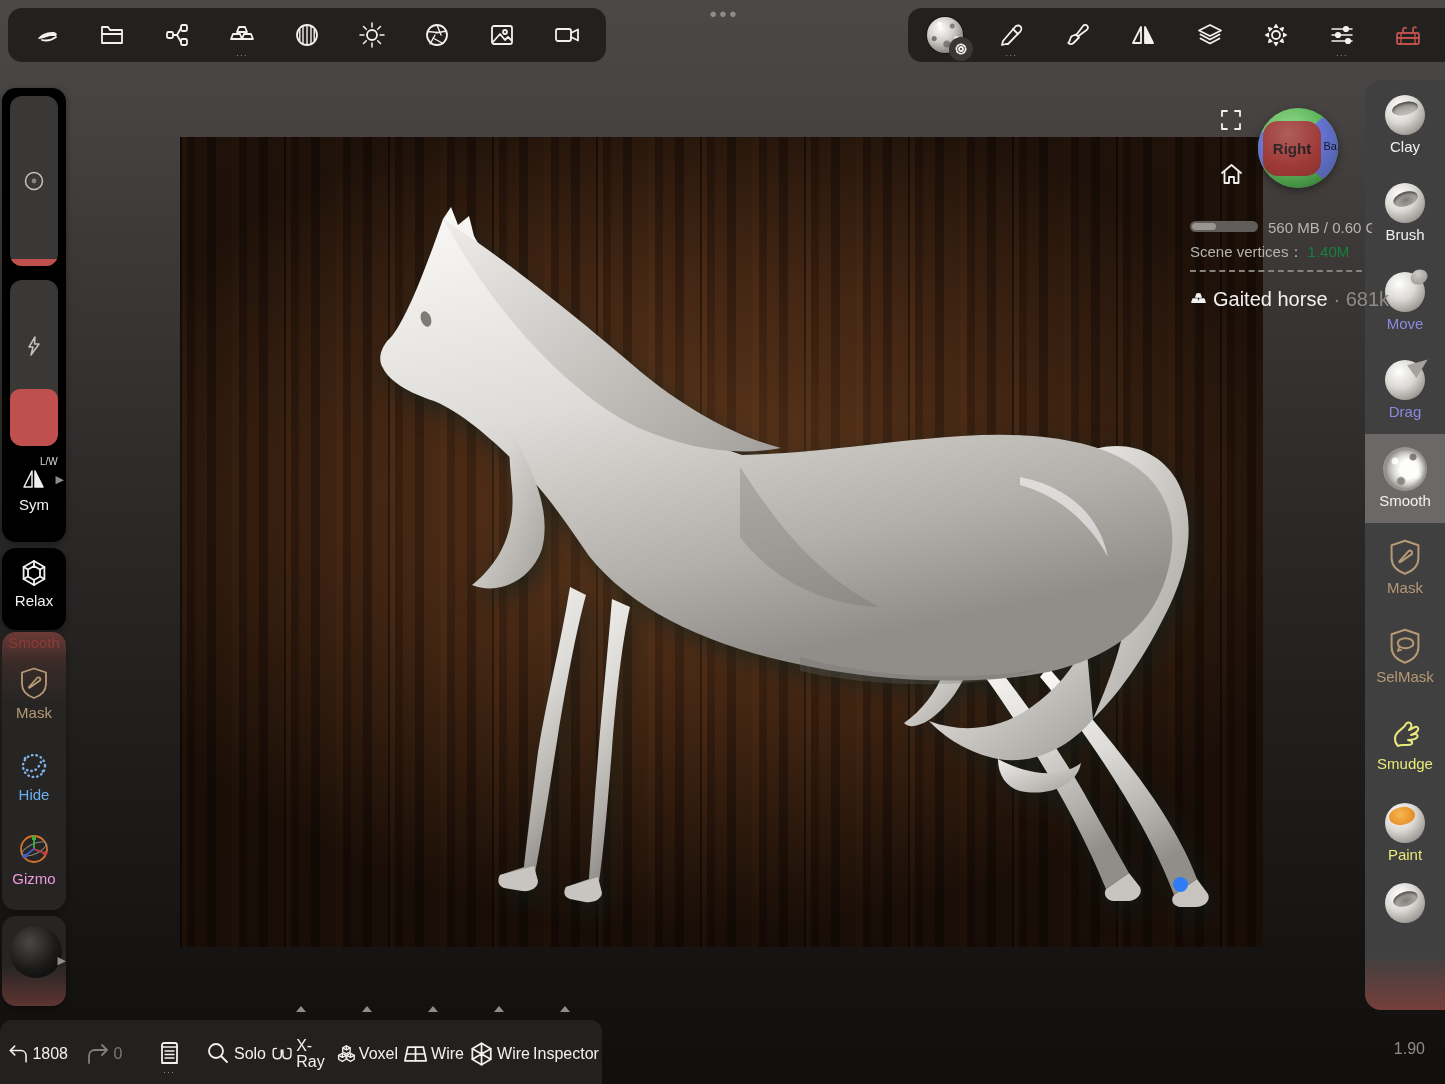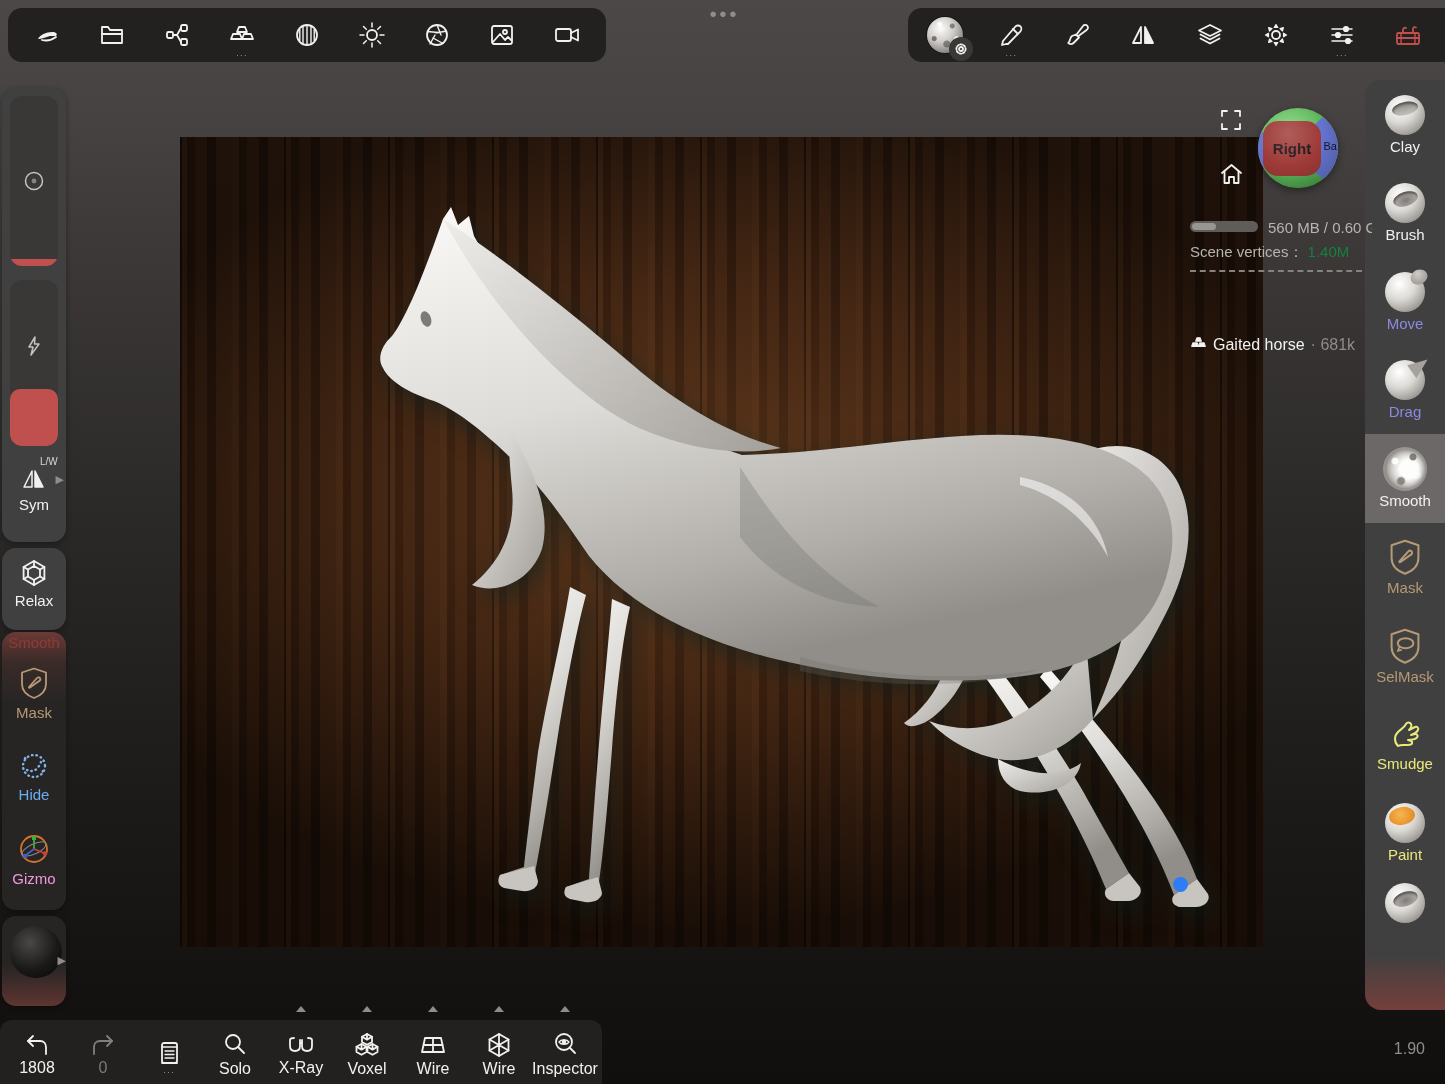--- a/index.html
+++ b/index.html
@@ -30,21 +30,21 @@
     background:
       radial-gradient(circle at 20% 60%, rgba(40,40,40,.55) 2px, transparent 3px),
       radial-gradient(circle at 70% 25%, rgba(50,50,50,.5) 2px, transparent 3px),
       radial-gradient(circle at 55% 75%, rgba(60,60,60,.5) 3px, transparent 4px),
       radial-gradient(circle at 82% 60%, rgba(255,255,255,.8) 2px, transparent 3px),
       radial-gradient(circle at 35% 20%, rgba(255,255,255,.9) 2px, transparent 3px); }
   .gear-badge { position:absolute; right:-10px; bottom:-8px; width:24px; height:24px; border-radius:50%;
     background:#3a3836; display:flex; align-items:center; justify-content:center; }
 
   
-  .lpanel { left:2px; width:64px; background:#404040; border-radius:14px; box-shadow:0 2px 6px rgba(0,0,0,.35); }
+  .lpanel { left:2px; width:64px; background:#000000; border-radius:14px; box-shadow:0 2px 6px rgba(0,0,0,.35); }
   .slider { position:absolute; left:8px; width:48px; background:#3a3837; border-radius:12px; overflow:hidden; }
   .slider .sicon { position:absolute; left:50%; top:50%; transform:translate(-50%,-50%); opacity:.75; }
   .slider .fill { position:absolute; left:0; right:0; bottom:0; background:#c0504d; border-radius:0 0 12px 12px; }
   .mini-label { font-size:15px; text-align:center; }
   .lw-tag { position:absolute; font-size:10px; color:#d8d6d3; }
   .side-arrow { position:absolute; color:#8f8c8a; font-size:11px; }
   .masking-panel { background:linear-gradient(180deg,#6b3a36 0%, #3a2b28 30px, #272524 70px); }
   .clipped-label { position:absolute; top:2px; width:100%; text-align:center; font-size:15px; color:#8f3b38; overflow:hidden; height:16px; }
   .sphere-panel { background:linear-gradient(180deg,#272524 0%, #272524 55%, #5e3531 100%); }
   .black-sphere { position:absolute; left:8px; top:10px; width:52px; height:52px; border-radius:50%;
@@ -79,21 +79,21 @@
       radial-gradient(circle at 60% 50%, #fdfdfc 30%, #c9c6c1 60%, #8e8b86);
     box-shadow:0 0 0 2px rgba(235,233,230,.35), inset 0 0 6px rgba(90,88,84,.8); }
   .paint-top { left:4px; top:4px; width:26px; height:18px; border-radius:60% 60% 45% 45%; transform:rotate(-10deg);
     background:radial-gradient(circle at 45% 40%, #f6b650, #e8912a 70%, #c9741d); }
   .planar-cut { left:9px; top:3px; width:26px; height:14px; border-radius:50%; transform:rotate(18deg);
     background:linear-gradient(180deg,#bfbcb7,#8e8b86); box-shadow:inset 0 1px 2px rgba(255,255,255,.7); }
 
   
   .bottom-bar { left:0; top:1020px; width:602px; height:64px; background:#232120; border-radius:12px 12px 0 0;
     display:flex; align-items:stretch; justify-content:space-around; padding:0 4px; }
-  .b-item { position:relative; width:62px; display:flex; flex-direction:column; align-items:center; justify-content:center; gap:2px; padding-top:4px; }
+  .b-item { position:relative; width:62px; display:flex; flex-direction:row; align-items:center; justify-content:center; gap:2px; padding-top:4px; }
   .b-label { font-size:16px; color:#f2f1ef; line-height:1; }
   .b-item.dim svg { opacity:.45; } .b-item.dim .b-label { color:#7c7977; }
   .caret { position:absolute; top:-14px; left:50%; transform:translateX(-50%); width:0; height:0;
     border-left:5px solid transparent; border-right:5px solid transparent; border-bottom:6px solid #8f8c8a; }
 
   
   .canvas {
     left:180px; top:137px; width:1083px; height:810px; overflow:hidden;
     background-color:#30190c;
     background-image:
@@ -102,21 +102,21 @@
       repeating-linear-gradient(90deg, rgba(160,95,45,.16) 0 7px, rgba(35,16,7,.30) 7px 15px, rgba(120,70,32,.14) 15px 27px, rgba(22,10,4,.32) 27px 36px, rgba(140,82,40,.12) 36px 52px),
       linear-gradient(180deg,#3a2112,#2c180c);
   }
   .cursor-dot { position:absolute; left:993px; top:740px; width:15px; height:15px; border-radius:50%; background:#2f7df6; }
 
   
   .mem-bar { left:1190px; top:221px; width:68px; height:11px; border-radius:6px; background:#5f5c59; }
   .mem-bar .mfill { position:absolute; left:2px; top:2px; bottom:2px; width:24px; border-radius:4px; background:#99958ف; background:#999590; }
   .info-text { color:#b7b4b0; font-size:15px; }
   .dash-sep { left:1190px; top:270px; width:172px; border-top:2px dashed #86837f; }
-  .obj-row { left:1190px; top:288px; display:flex; align-items:flex-start; gap:6px; font-size:16px;margin-top:48px; }
+  .obj-row { left:1190px; top:288px; display:flex; align-items:center; gap:6px; font-size:20px; }
   .obj-count { color:#8f8c88; }
 
   .nav-gizmo { left:1258px; top:108px; width:80px; height:80px; border-radius:50%; overflow:hidden;
     background:radial-gradient(circle at 40% 35%, #86da7e, #4ba34b 75%, #357a35); box-shadow:0 3px 8px rgba(0,0,0,.4); }
   .ng-blue-r { position:absolute; right:-14px; top:8px; width:44px; height:64px; border-radius:50%; background:#6474cf; }
   .ng-blue-l { position:absolute; left:-8px; top:22px; width:18px; height:40px; border-radius:50%; background:#6474cf; }
   .ng-red { position:absolute; left:5px; top:13px; width:58px; height:55px; border-radius:15px; background:#9e3a37;
     display:flex; align-items:center; justify-content:center; }
   .ng-red span { font-size:15px; color:#1c1416; font-weight:bold; }
   .ng-side { position:absolute; right:1px; top:32px; font-size:11px; color:#141433; }

